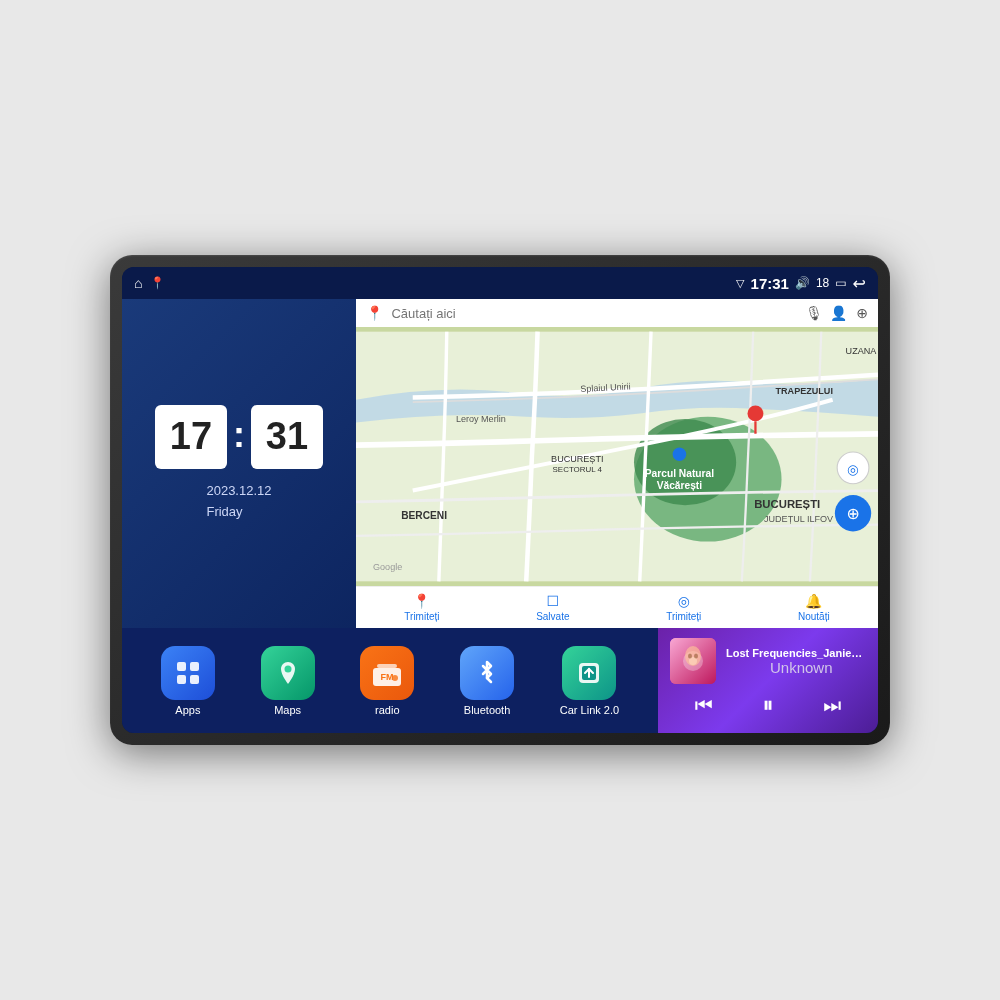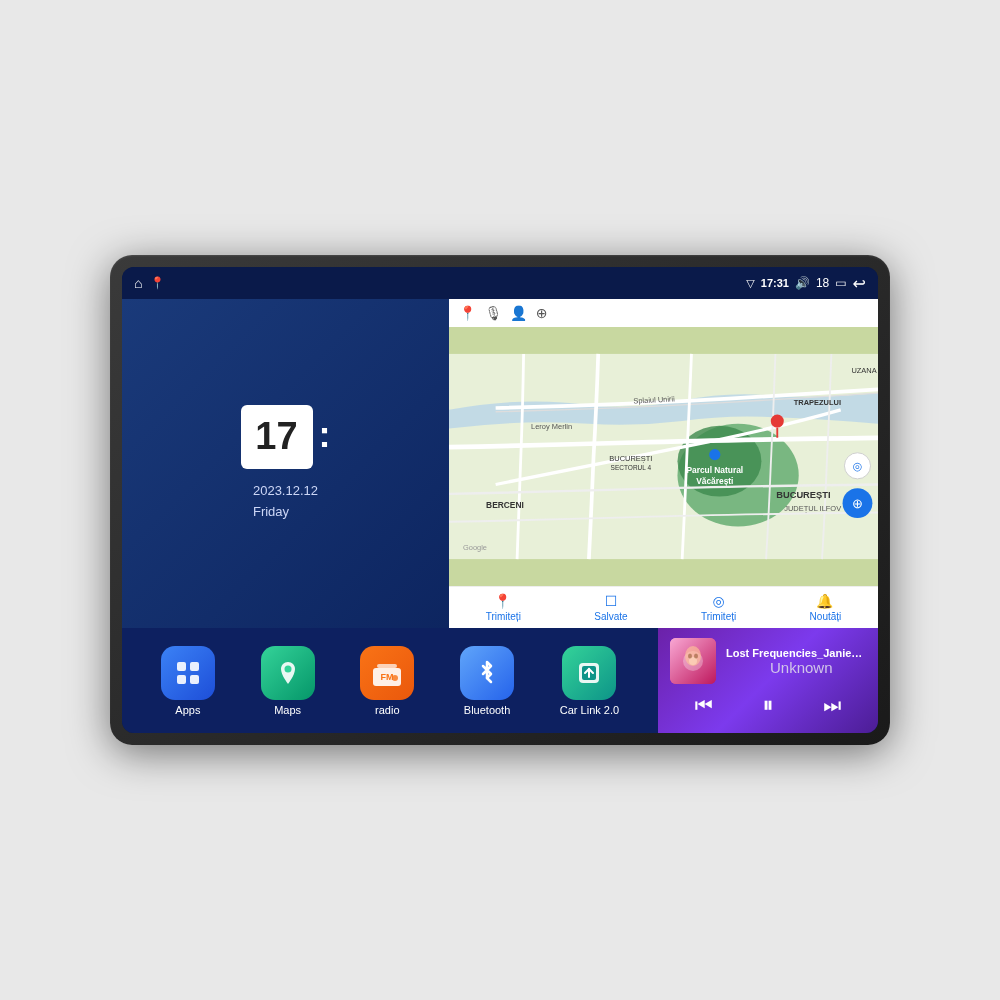--- a/index.html
+++ b/index.html
@@ -74,21 +74,21 @@
 
     
     .top-section {
       display: flex;
       flex: 1;
       min-height: 0;
     }
 
     
     .clock-widget {
-      width: 327px;
+      width: 234px;
       flex-shrink: 0;
       background: linear-gradient(135deg, #1a3a7a, #0d2560);
       display: flex;
       flex-direction: column;
       align-items: center;
       justify-content: center;
       padding: 29px;
       gap: 12px;
     }
 
@@ -313,47 +313,49 @@
 <div class="device-outer">
   <div class="device-screen">
 
     <div class="status-bar">
       <div class="status-left">
         <span class="status-icon">⌂</span>
         <span class="status-icon" style="color:#4CAF50; font-size:12px;">📍</span>
       </div>
       <div class="status-right">
         <span style="font-size:11px;">▽</span>
-        <span style="font-weight:bold; font-size:11px;">17:31</span>
+        <span style="font-weight:bold; font-size:15px;">17:31</span>
         <span>🔊</span>
         <span>18</span>
         <span>▭</span>
         <span style="font-size:16px; cursor:pointer;">↩</span>
       </div>
     </div>
 
     <div class="main-content">
 
       <div class="top-section">
 
         <div class="clock-widget">
           <div class="clock-display">
             <div class="clock-digit-box">17</div>
             <div class="clock-colon">:</div>
+            <div class="clock-digit-box">31</div>
           </div>
           <div class="clock-date">
             <div>2023.12.12</div>
             <div>Friday</div>
           </div>
         </div>
 
         <div class="map-widget">
 
           <div class="map-search-bar">
             <span style="color:#1a73e8; font-size:14px;">📍</span>
+            <input class="map-search-input" type="text" style="border: none; outline: none; font-size: 13px; color: rgb(85, 85, 85);" placeholder="Căutați aici">
             <div class="map-search-icons">
               <span style="font-size:14px; color:#555;">🎙</span>
               <span style="font-size:14px; color:#555;">👤</span>
               <span style="font-size:14px; color:#555;">⊕</span>
             </div>
           </div>
 
           <div class="map-body">
             <svg class="map-svg" viewBox="0 0 460 220" xmlns="http://www.w3.org/2000/svg">
 

